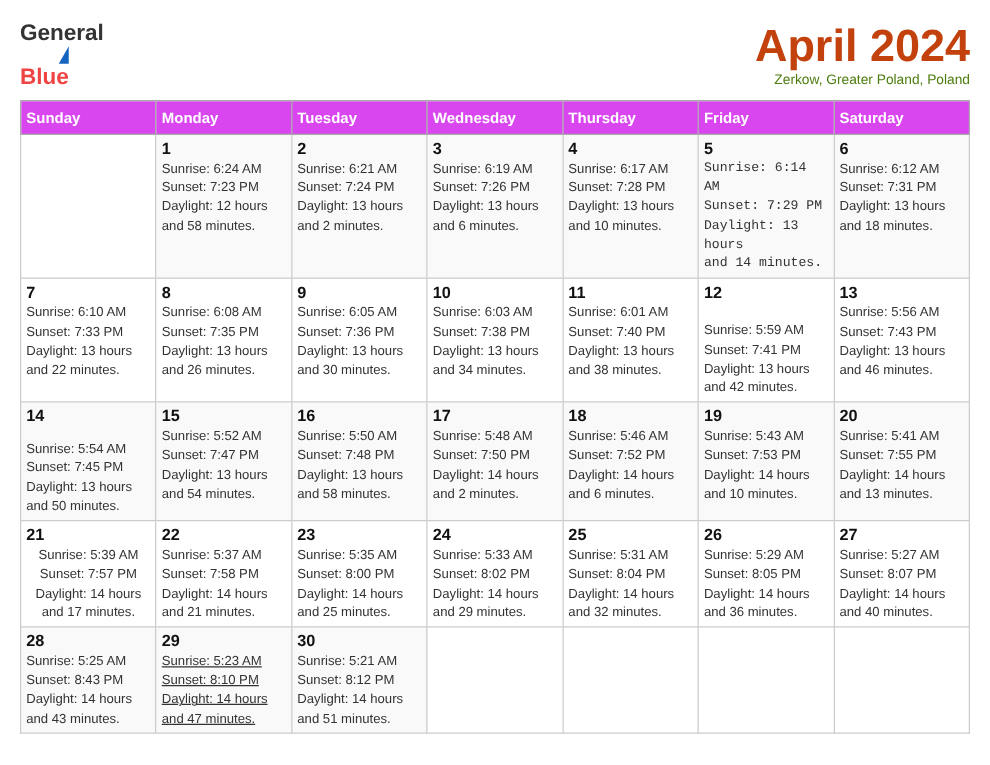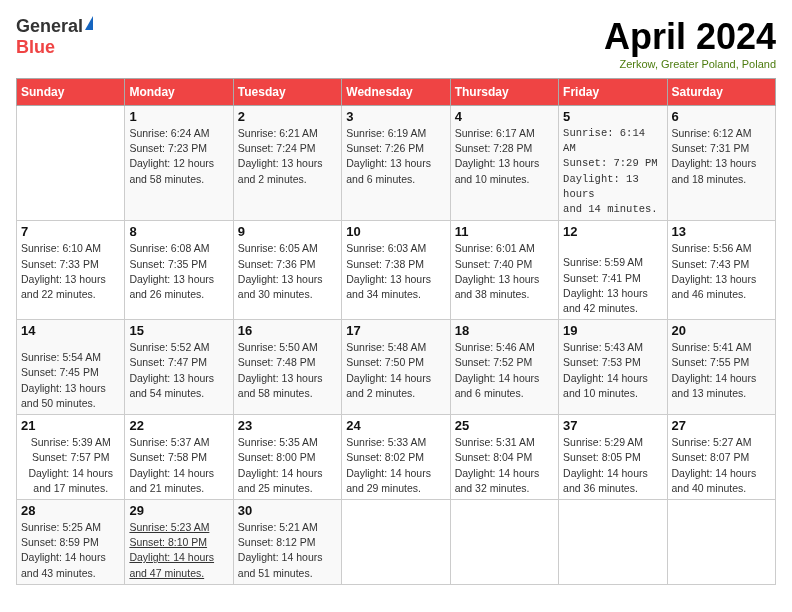--- a/index.html
+++ b/index.html
@@ -34,41 +34,42 @@
     .logo-triangle {
       width: 0;
       height: 0;
       border-left: 8px solid transparent;
       border-bottom: 14px solid #1565c0;
       display: inline-block;
       margin-left: 2px;
     }
     .logo-row {
       display: flex;
-      align-items: flex-start;
+      align-items: center;
+      flex-direction: column;
     }
     .title-area {
       text-align: right;
     }
     .month-title {
       font-size: 36px;
       font-weight: bold;
-      color: #000000;
+      color: #c2410c;
     }
     .subtitle {
       font-size: 11px;
       color: #4d7c0f;
     }
     table {
       width: 100%;
       border-collapse: collapse;
       font-size: 11px;
     }
     thead tr th {
-      background-color: #ef4444;
+      background-color: #d946ef;
       color: #fff;
       font-weight: bold;
       text-align: left;
       padding: 6px 4px;
       border: 1px solid #aaa;
       font-size: 12px;
     }
     tbody tr td {
       border: 1px solid #ccc;
       vertical-align: top;
@@ -305,39 +306,39 @@
 and 29 minutes.</div>
         </td>
         <td>
           <div class="day-num">25</div>
           <div class="day-info" style="white-space: pre-line;">Sunrise: 5:31 AM
 Sunset: 8:04 PM
 Daylight: 14 hours
 and 32 minutes.</div>
         </td>
         <td>
-          <div class="day-num">37</div>
+          <div class="day-num">26</div>
           <div class="day-info" style="white-space: pre-line;">Sunrise: 5:29 AM
 Sunset: 8:05 PM
 Daylight: 14 hours
 and 36 minutes.</div>
         </td>
         <td>
           <div class="day-num">27</div>
           <div class="day-info" style="white-space: pre-line;">Sunrise: 5:27 AM
 Sunset: 8:07 PM
 Daylight: 14 hours
 and 40 minutes.</div>
         </td>
       </tr>
       <tr>
         <td>
           <div class="day-num">28</div>
           <div class="day-info" style="white-space: pre-line;">Sunrise: 5:25 AM
-Sunset: 8:59 PM
+Sunset: 8:43 PM
 Daylight: 14 hours
 and 43 minutes.</div>
         </td>
         <td>
           <div class="day-num">29</div>
           <div class="day-info" style="white-space: pre-line; text-decoration: underline;">Sunrise: 5:23 AM
 Sunset: 8:10 PM
 Daylight: 14 hours
 and 47 minutes.</div>
         </td>

